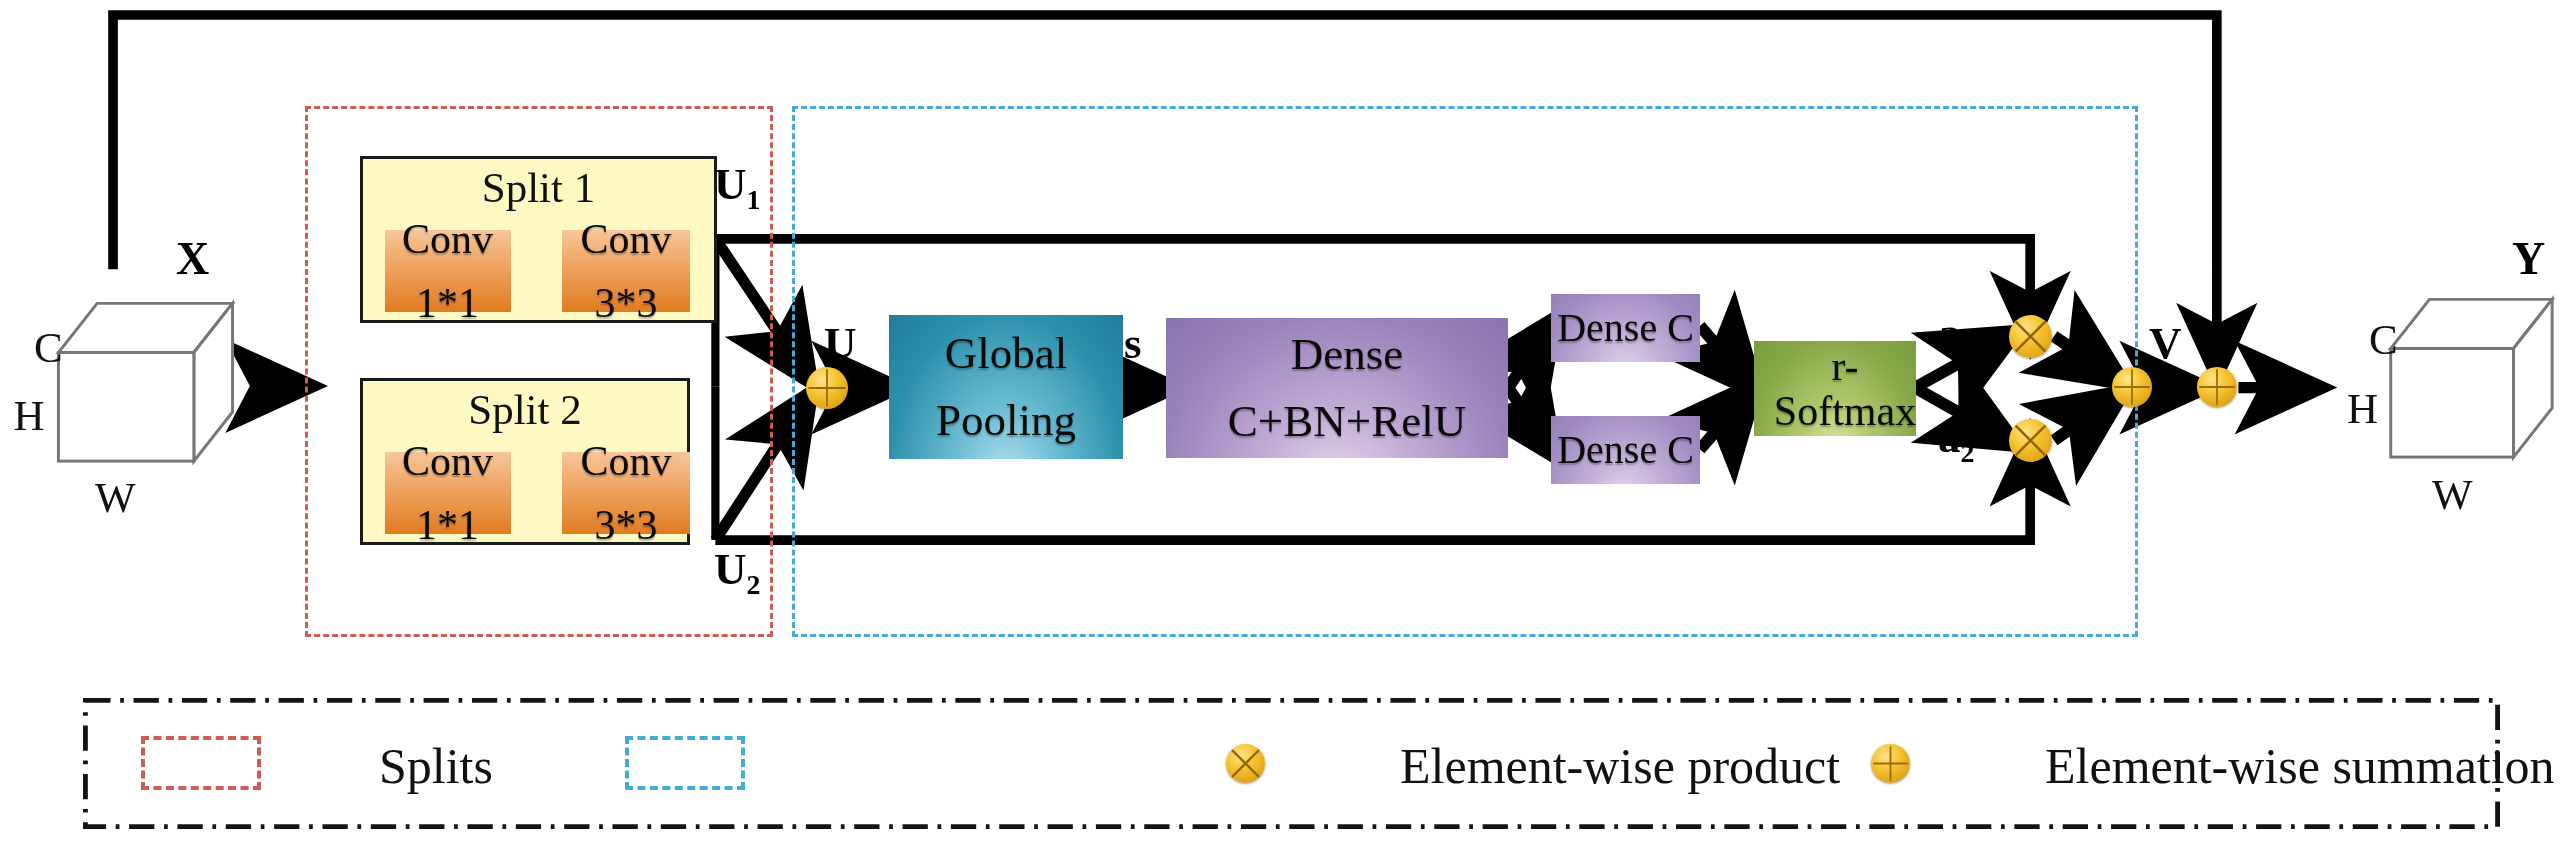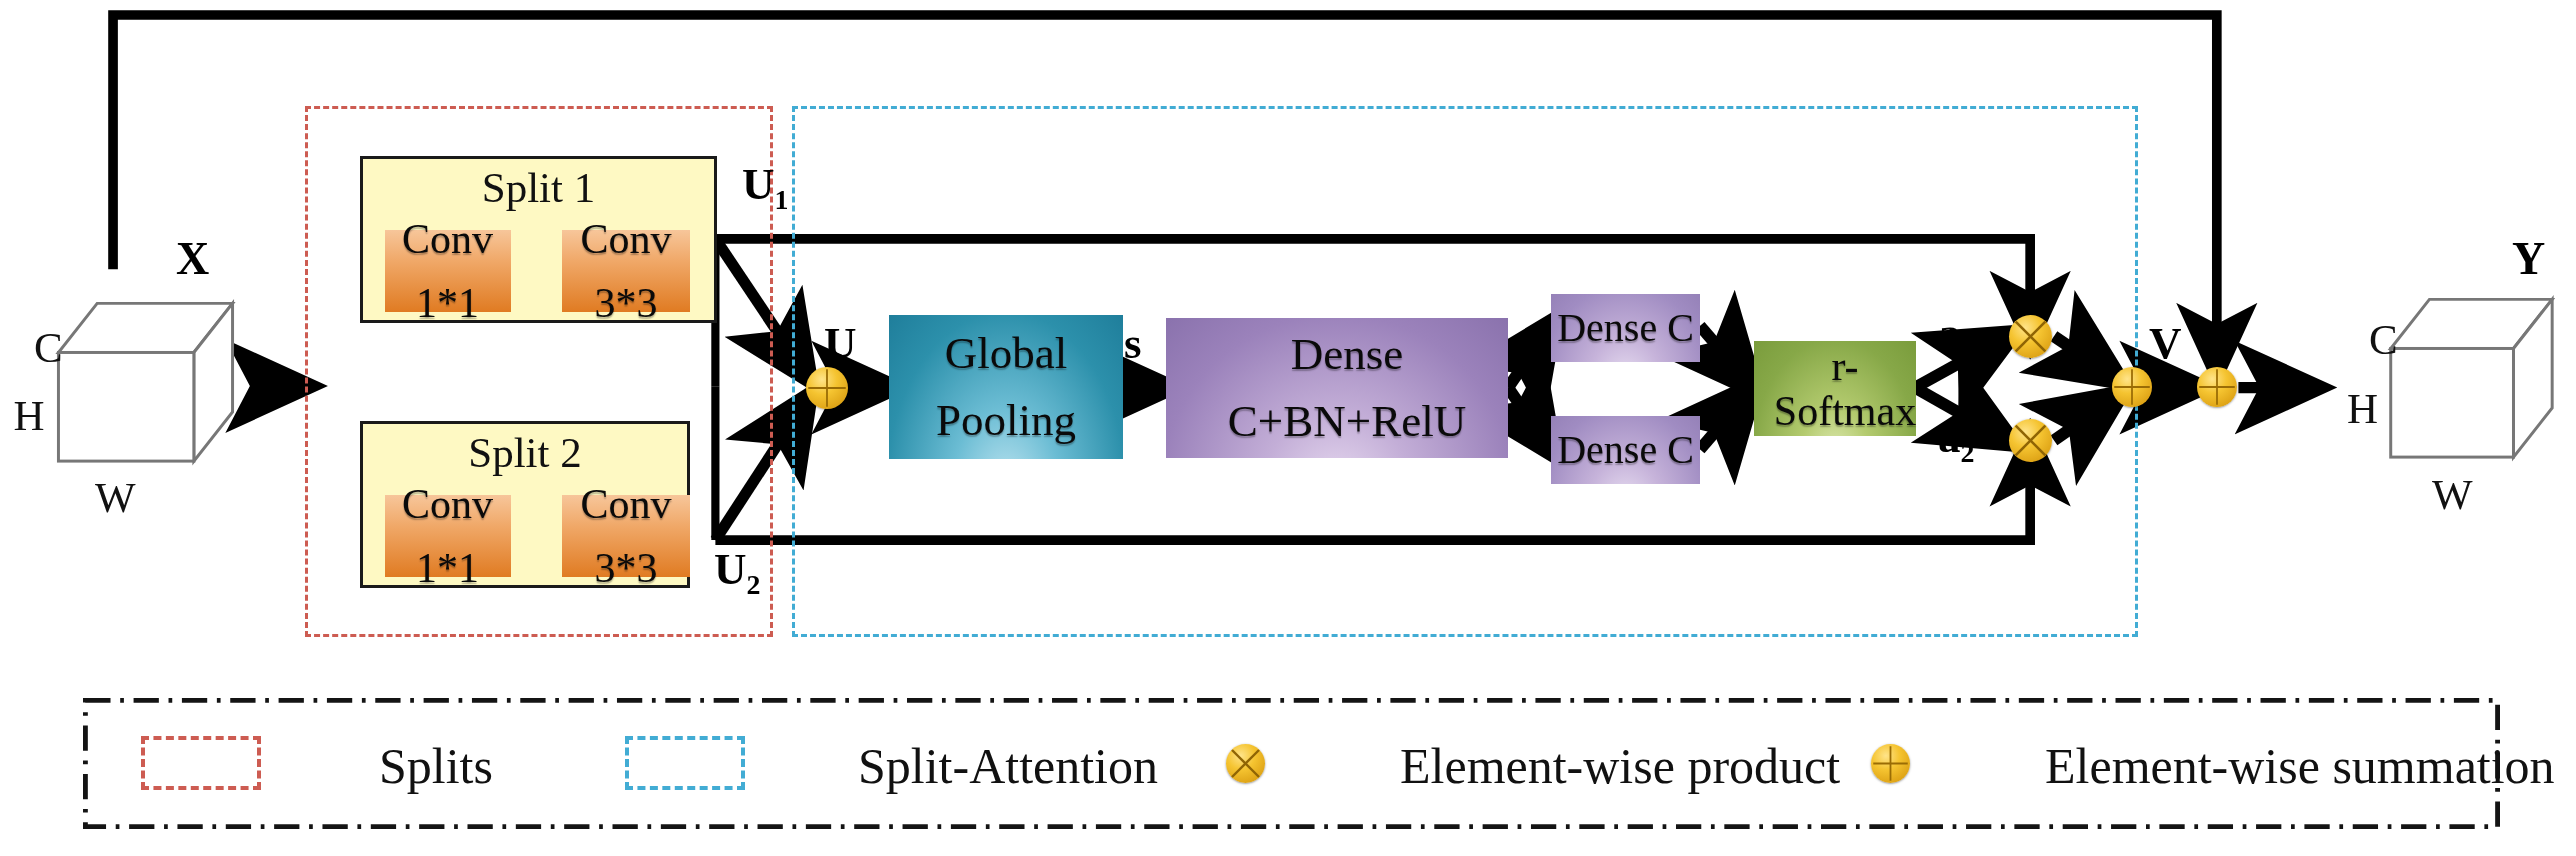--- a/index.html
+++ b/index.html
@@ -174,33 +174,33 @@
     <div class="abs blk blk-conv" style="left:21.6px;top:71px;width:126px;height:82px;flex-direction:column;">
       <span>Conv</span>
       <span>1*1</span>
     </div>
     <div class="abs blk blk-conv" style="left:199px;top:71px;width:128px;height:82px;flex-direction:column;">
       <span>Conv</span>
       <span>3*3</span>
     </div>
   </div>
 
-  <div class="abs split-box" style="left:360px;top:378px;width:330px;height:167px;margin-top:43px;">
+  <div class="abs split-box" style="left:360px;top:378px;width:330px;height:167px;">
     <span class="split-title">Split 2</span>
     <div class="abs blk blk-conv" style="left:21.6px;top:71px;width:126px;height:82px;flex-direction:column;">
       <span>Conv</span>
       <span>1*1</span>
     </div>
     <div class="abs blk blk-conv" style="left:199px;top:71px;width:128px;height:82px;flex-direction:column;">
       <span>Conv</span>
       <span>3*3</span>
     </div>
   </div>
 
-  <span class="lab" style="left:714px;top:214px;transform:translate(0,-100%);padding-left:28px;">
+  <span class="lab" style="left:714px;top:214px;transform:translate(0,-100%);">
     <span>U</span><sub>1</sub>
   </span>
   <span class="lab" style="left:714px;top:547px;">
     <span>U</span><sub>2</sub>
   </span>
 
   <div class="abs node" style="left:806px;top:367px;width:42px;height:42px;">
     <svg class="gl" viewBox="0 0 56 56">
       <line x1="28" y1="3" x2="28" y2="53" stroke="#9a6c05" stroke-width="2.4"></line>
       <line x1="3" y1="28" x2="53" y2="28" stroke="#9a6c05" stroke-width="2.4"></line>
@@ -280,21 +280,20 @@
   <div class="abs" style="left:83px;top:698px;width:2417px;height:131px;">
     <svg viewBox="0 0 3250 176" width="2417" height="131" preserveAspectRatio="none">
       <rect x="3" y="3" width="3244" height="170" fill="none" stroke="#141414" stroke-width="7" stroke-dasharray="34 13 5 13"></rect>
     </svg>
   </div>
 
   <div class="abs legend-swatch-red" style="left:141px;top:736px;width:120px;height:54px;"></div>
   <span class="legend-text" style="left:346px;top:741px;">Splits</span>
 
   <div class="abs legend-swatch-cyan" style="left:625px;top:736px;width:120px;height:54px;"></div>
-  <span class="legend-text" style="left:825px;top:741px;">Split-Attention</span>
 
   <div class="abs node" style="left:1226px;top:744px;width:39px;height:39px;">
     <svg class="gl" viewBox="0 0 52 52">
       <line x1="8" y1="8" x2="44" y2="44" stroke="#8f6404" stroke-width="3.2"></line>
       <line x1="44" y1="8" x2="8" y2="44" stroke="#8f6404" stroke-width="3.2"></line>
     </svg>
   </div>
   <span class="legend-text" style="left:1367px;top:741px;">Element-wise product</span>
 
   <div class="abs node" style="left:1871px;top:744px;width:39px;height:39px;">

